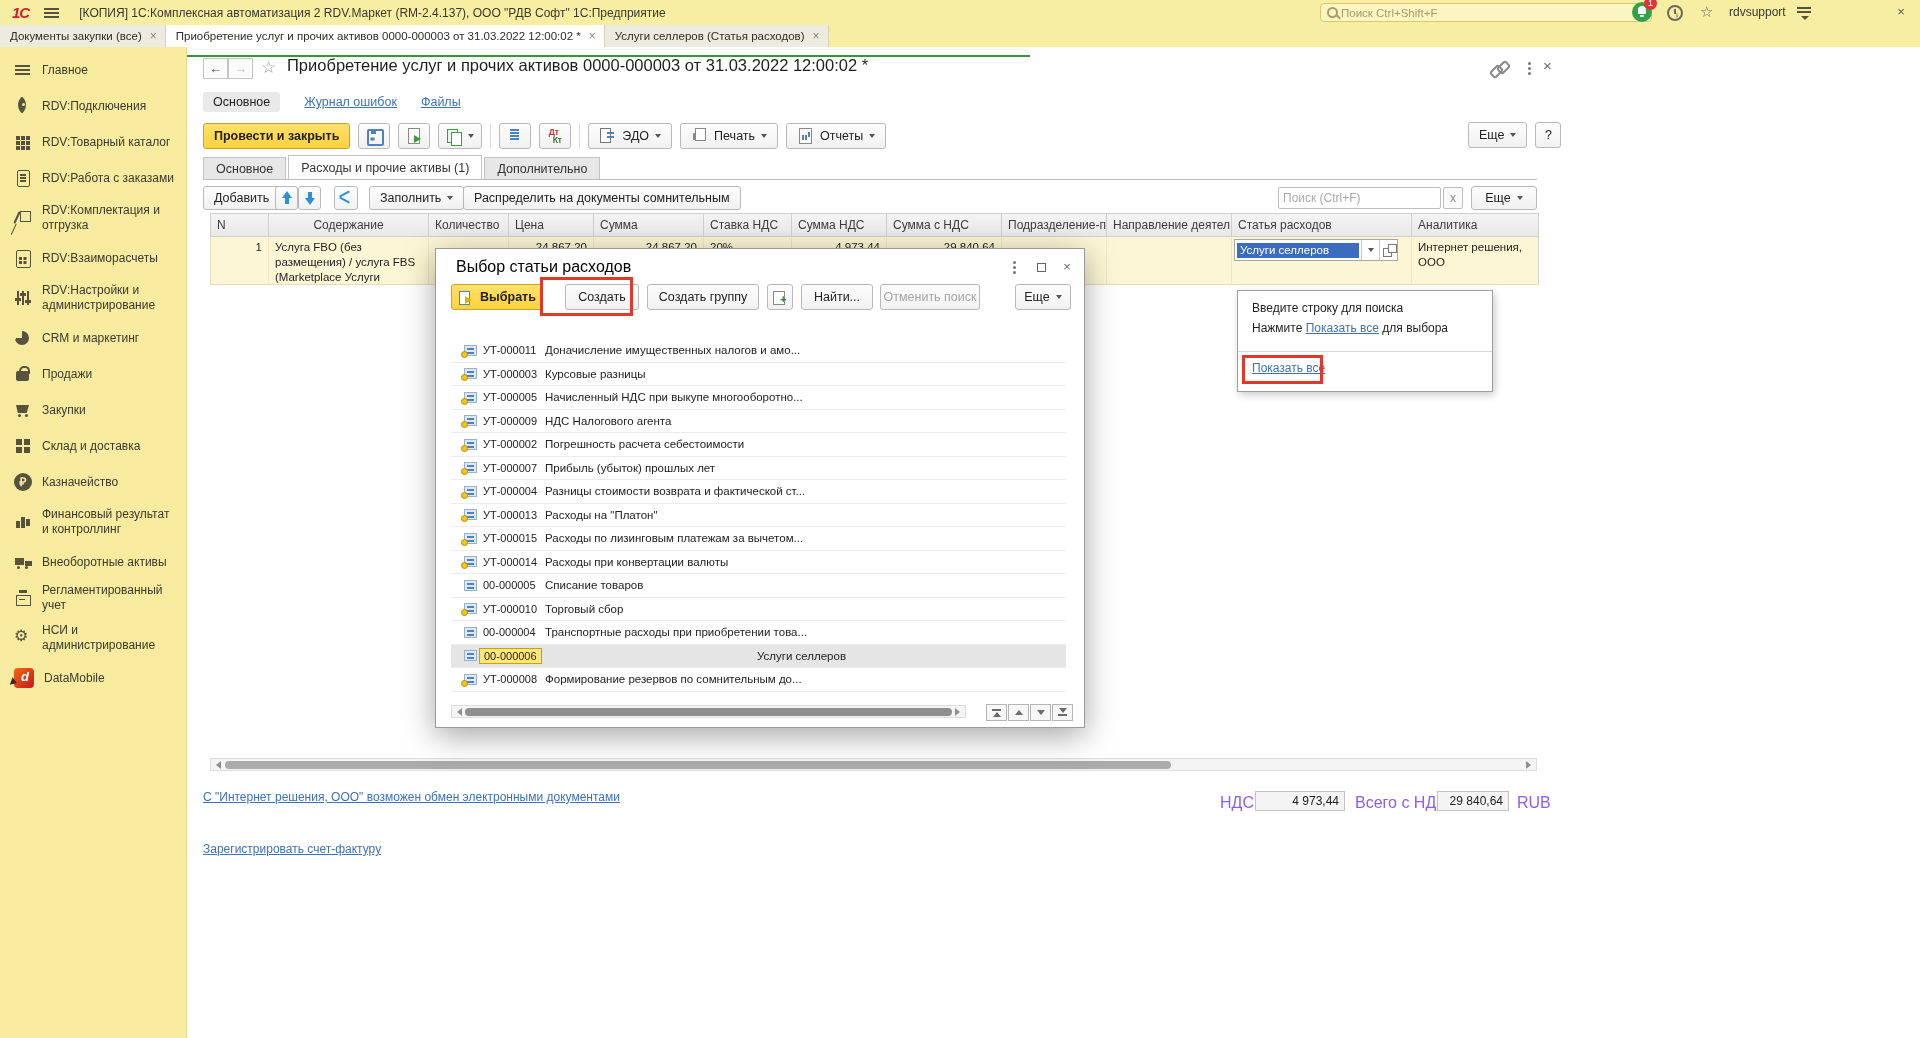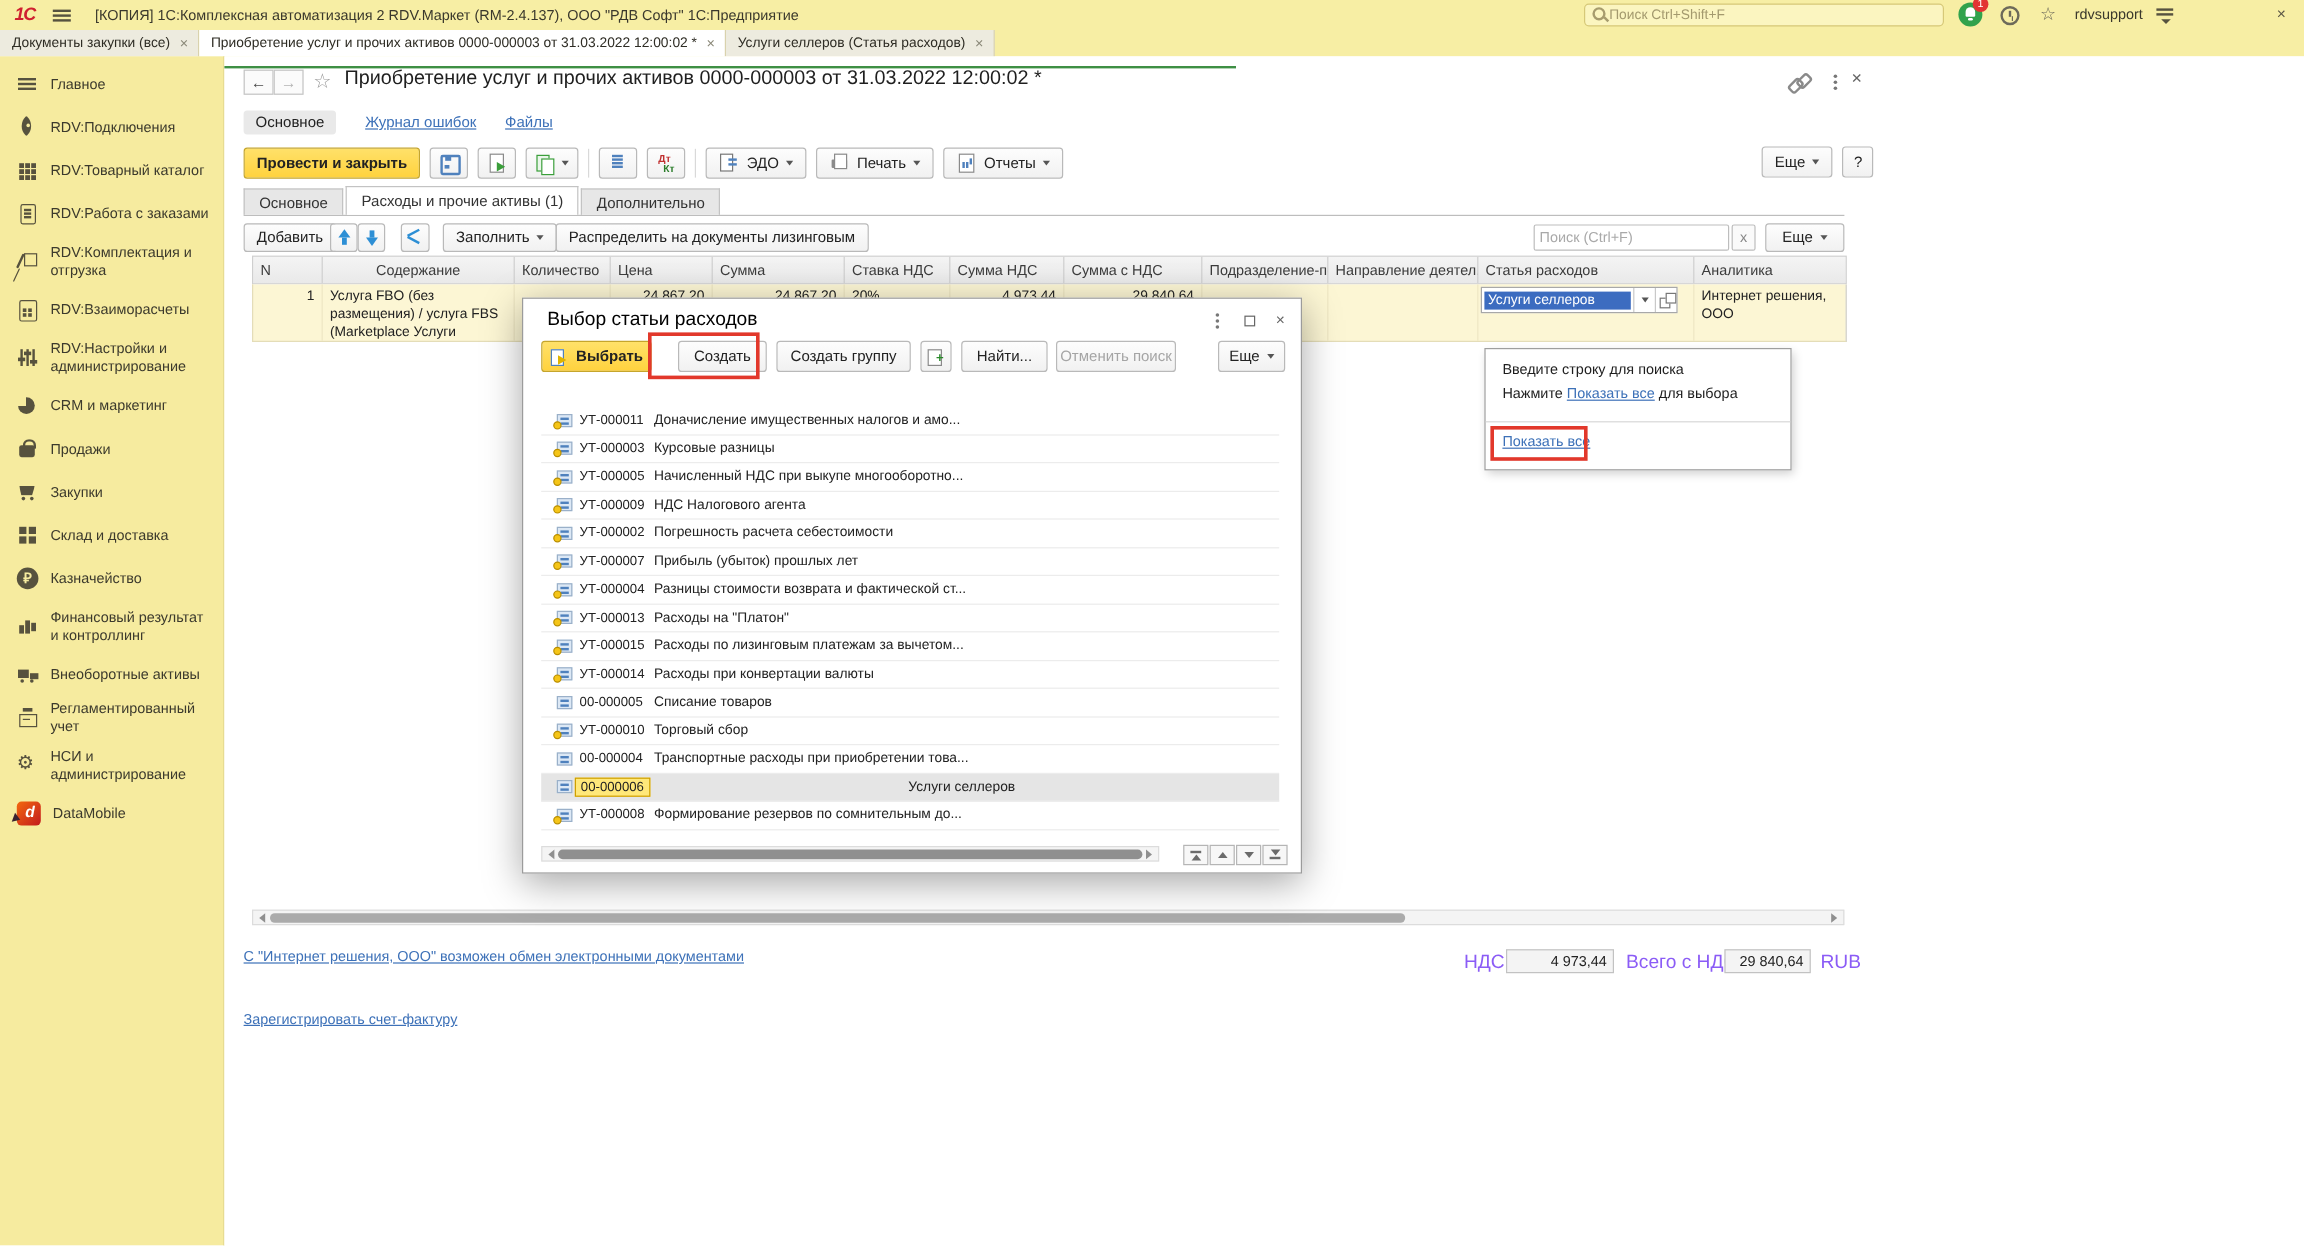--- a/index.html
+++ b/index.html
@@ -7,22 +7,22 @@
               font-family:"Liberation Sans", sans-serif; font-size:12px; color:#333; }
   #app { position:relative; width:1920px; height:1038px; }
   [data-interactable="true"] { cursor:pointer; }
   input { font-family:"Liberation Sans", sans-serif; }
 
   
   .topbar { position:absolute; left:0; top:0; width:1920px; height:25px; background:#f7eea4;
             display:flex; align-items:center; padding:0 8px; }
   .logo { color:#cf2030; font-weight:bold; font-style:italic; font-size:15px; margin:0 14px 0 4px; letter-spacing:-1px;}
   .topbar .title { font-size:12px; color:#3a382c; margin-left:18px; white-space:nowrap; }
-  .tsearch { position:absolute; left:1320px; top:3px; width:300px; height:19px; background:#fbf5c0;
-             border:1px solid #d6c878; border-radius:4px; display:flex; padding:0 4px;}
+  .tsearch { position:absolute; left:1320px; top:3px; width:332px; height:19px; background:#fbf5c0;
+             border:1px solid #d6c878; border-radius:4px; display:flex; align-items:center; padding:0 4px;}
   .tsearch input { border:none; outline:none; background:transparent; width:260px; font-size:11.5px; color:#555;}
   .tsearch input::placeholder { color:#a49a6e; }
   .user { position:absolute; left:1729px; top:5px; font-size:12px; color:#3a382c; }
   .winbtn { position:absolute; top:2px; width:22px; height:20px; text-align:center; line-height:20px;
             color:#5a5646; font-size:13px; }
 
   
   .ic { display:inline-block; width:18px; height:18px; position:relative; flex:none; }
   .ic::before, .ic::after { content:""; position:absolute; }
 
@@ -458,21 +458,21 @@
       <span class="ibtn" style="left:95px;width:23px;" data-interactable="true">
           <span class="ic ic-arrow-dn" data-interactable="false"></span>
         </span>
       <span class="ibtn" style="left:131px;width:24px;" data-interactable="true">
           <span class="ic ic-share" data-interactable="false"></span>
         </span>
       <span class="btn" style="left:166px;" data-interactable="true">
           <span>Заполнить</span>
           <span class="caret" data-interactable="false"></span>
         </span>
-      <span class="btn" style="left:260px;" data-interactable="true">Распределить на документы лизинговым</span>
+      <span class="btn" style="left:260px;" data-interactable="true">Распределить на документы сомнительным</span>
       <span class="srch" data-interactable="true">
         <input data-interactable="true" placeholder="Поиск (Ctrl+F)" style="">
       </span>
       <span class="srch-x" data-interactable="true">x</span>
       <span class="btn" style="left:1268px;width:66px;" data-interactable="true">
           <span>Еще</span>
           <span class="caret" data-interactable="false"></span>
         </span>
     </div>
 

